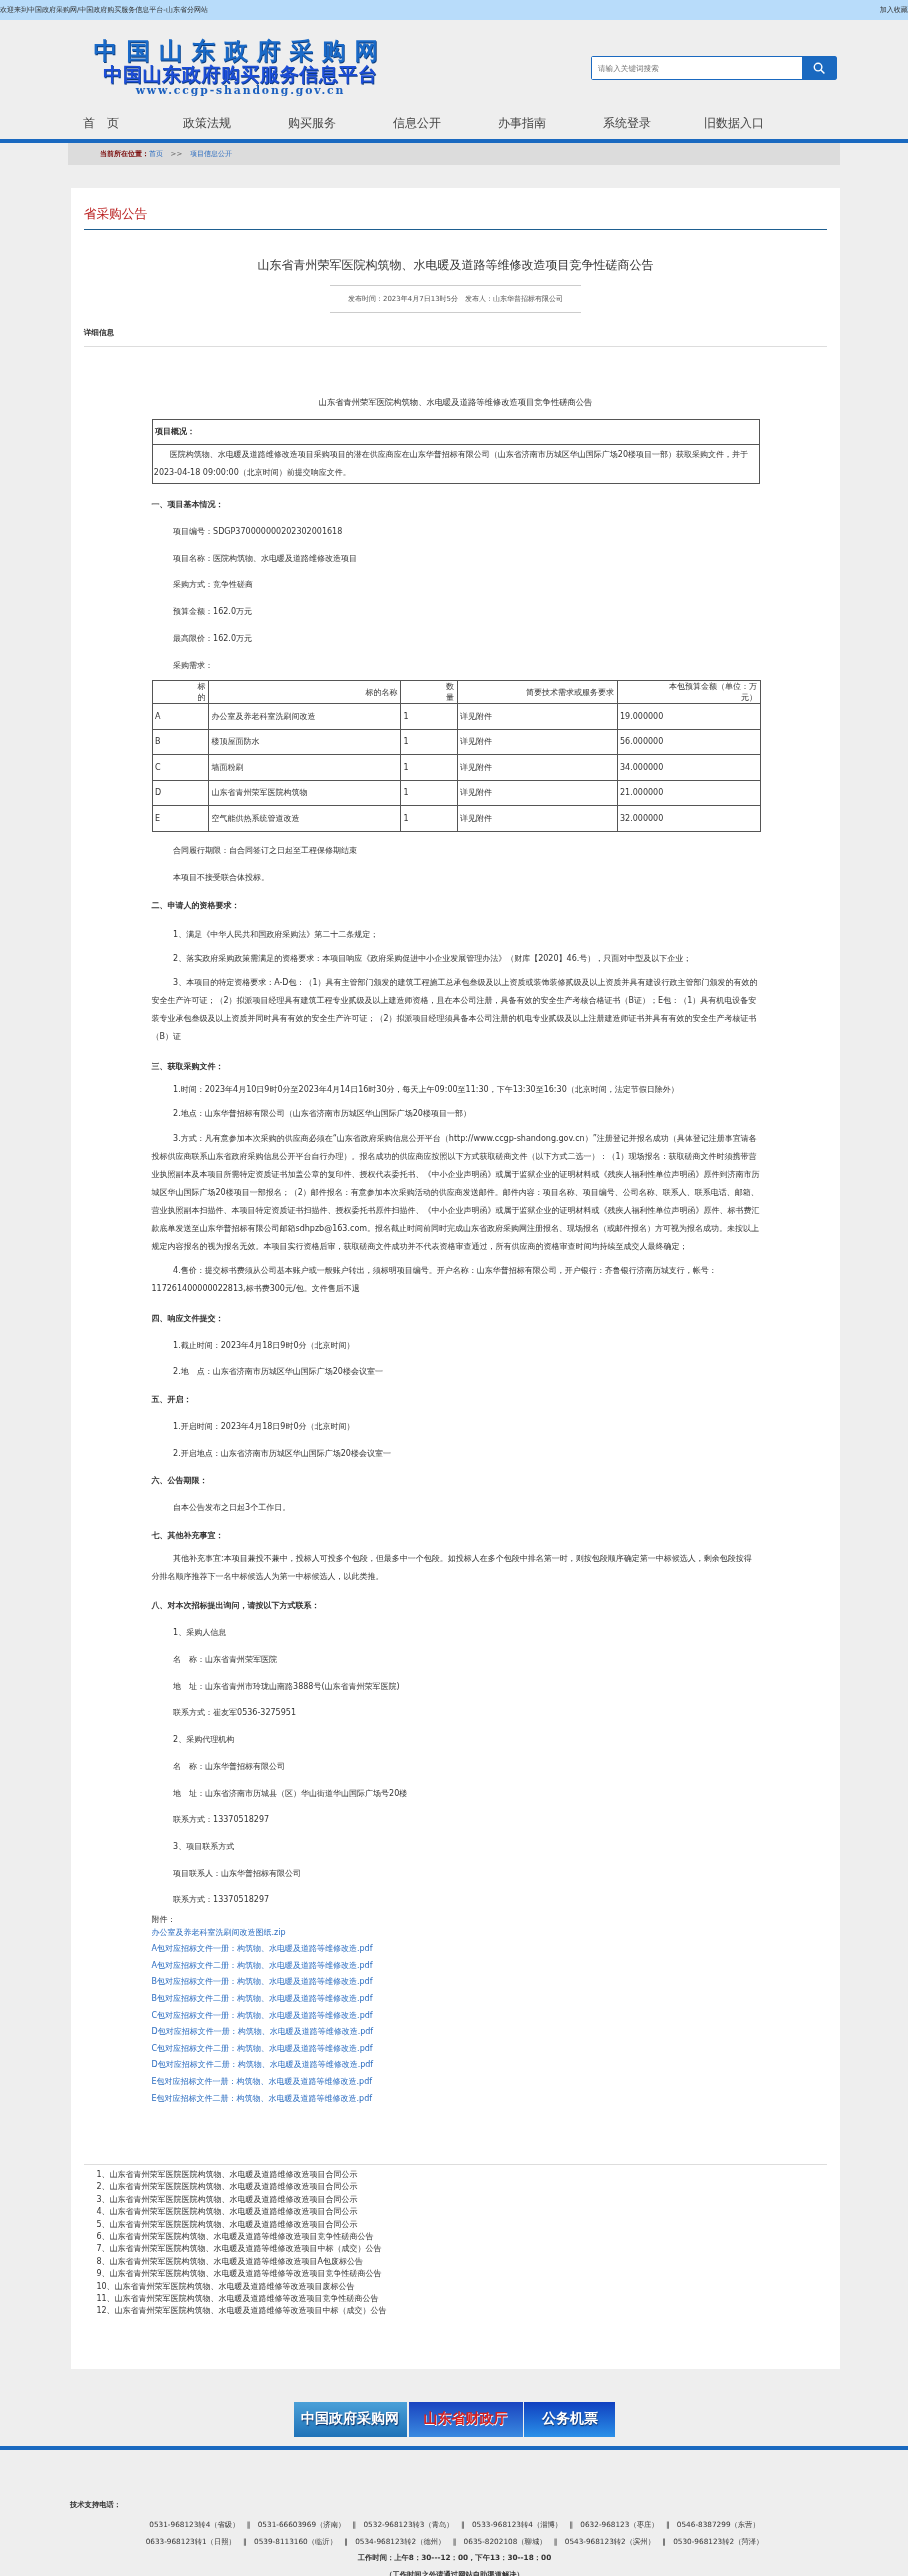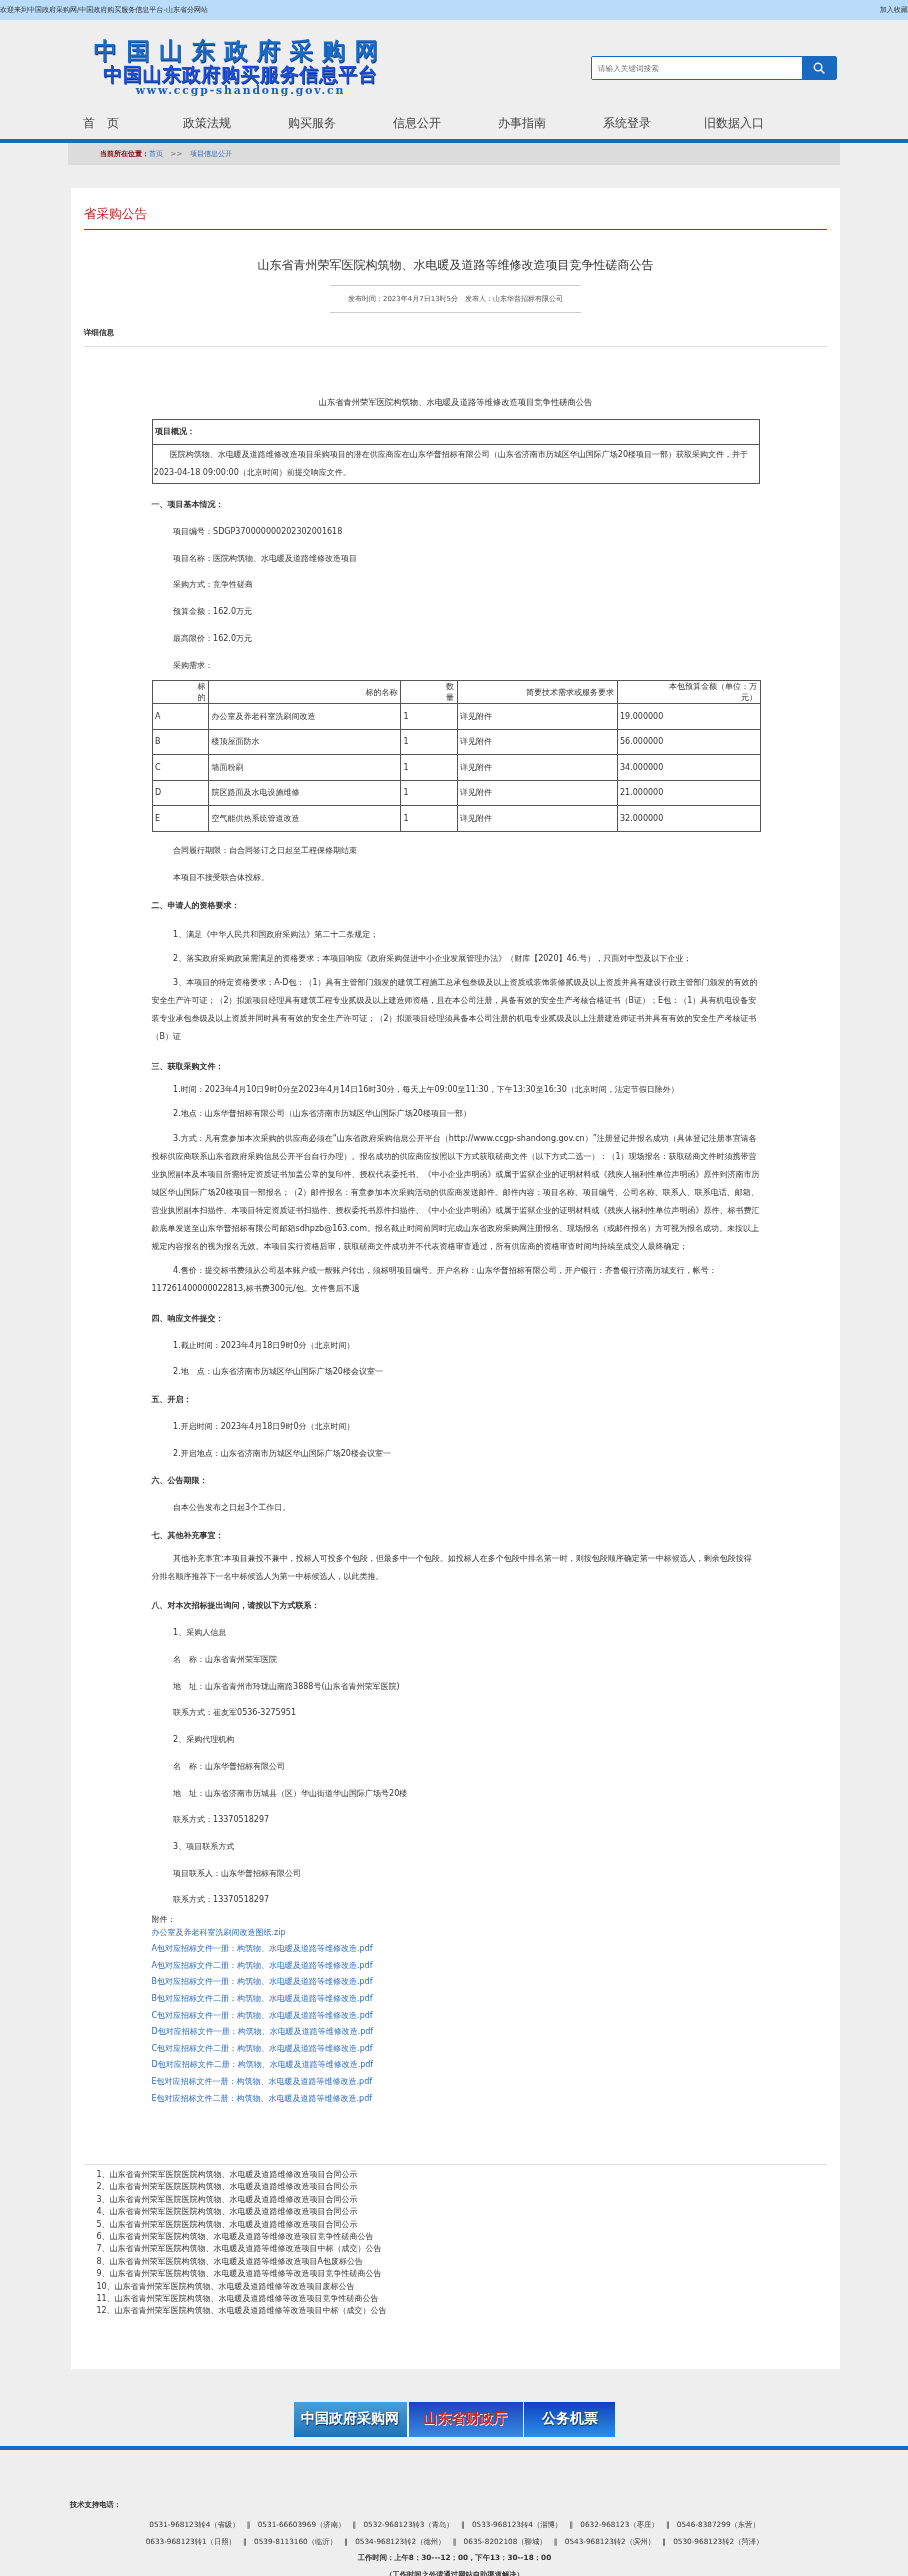--- a/index.html
+++ b/index.html
@@ -147,21 +147,21 @@
       </tr>
       <tr>
         <td>C</td>
         <td>墙面粉刷</td>
         <td>1</td>
         <td>详见附件</td>
         <td>34.000000</td>
       </tr>
       <tr>
         <td>D</td>
-        <td>院区路面及水电设施维修</td>
+        <td>山东省青州荣军医院构筑物</td>
         <td>1</td>
         <td>详见附件</td>
         <td>21.000000</td>
       </tr>
       <tr>
         <td>E</td>
         <td>空气能供热系统管道改造</td>
         <td>1</td>
         <td>详见附件</td>
         <td>32.000000</td>

